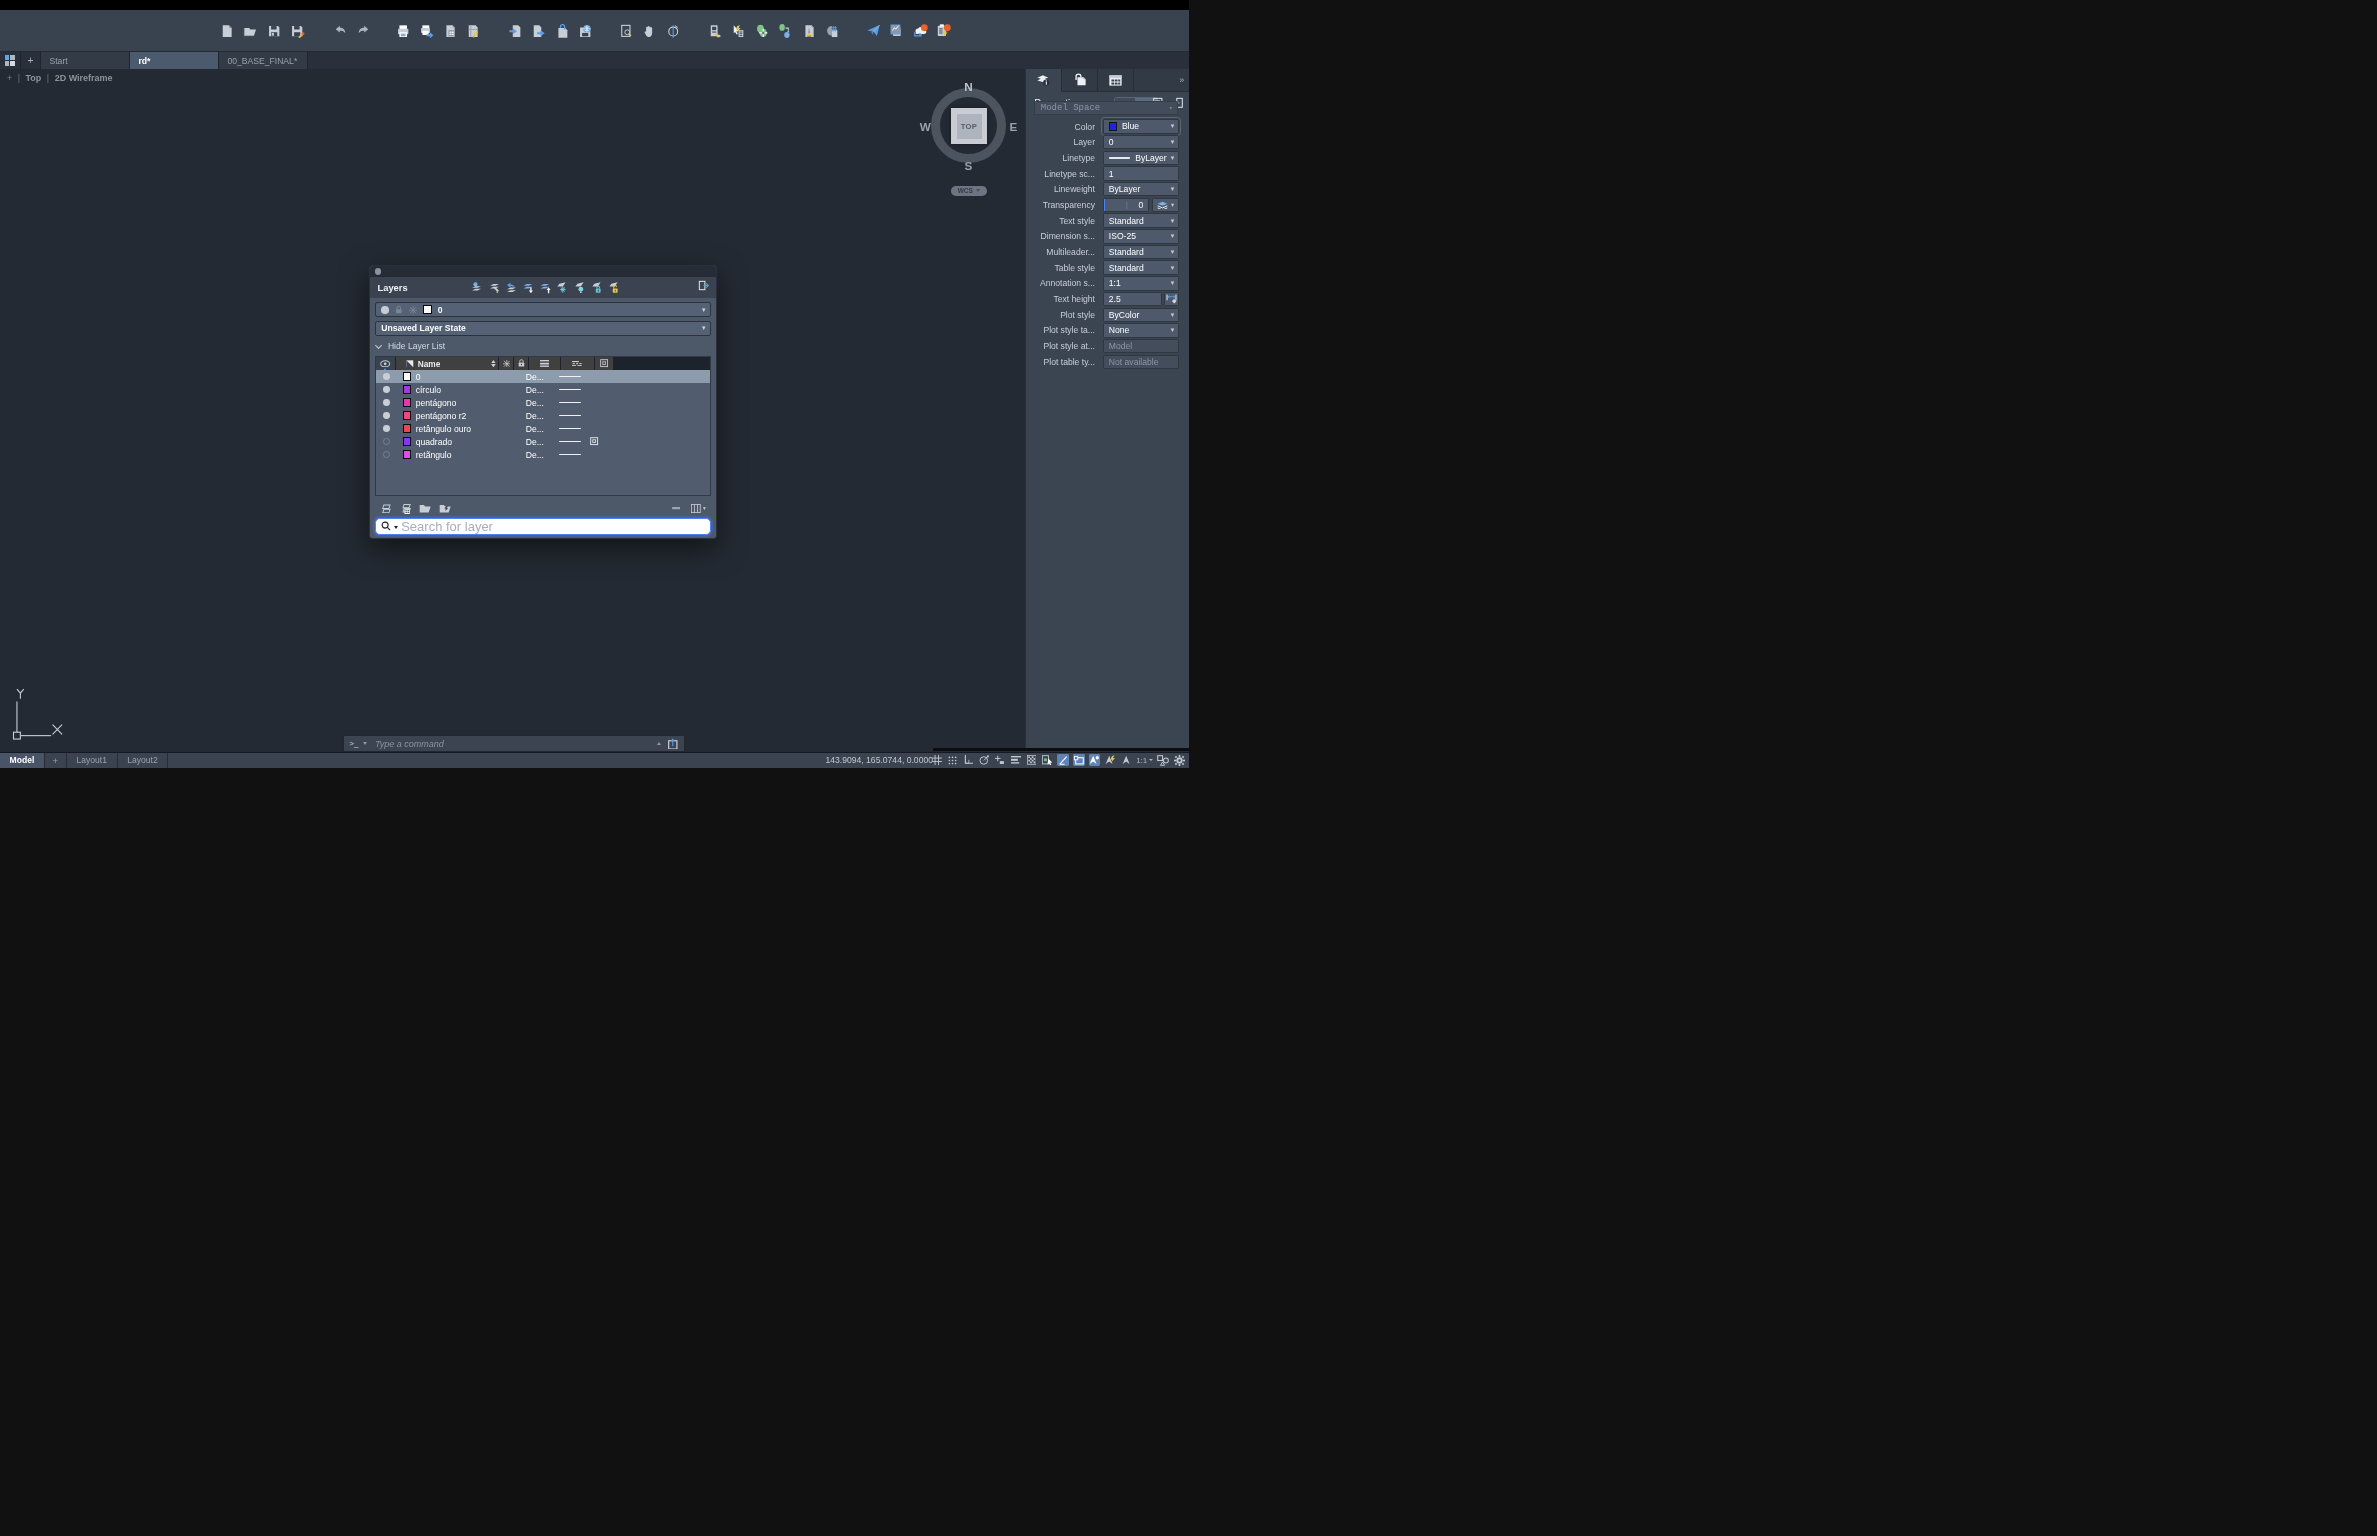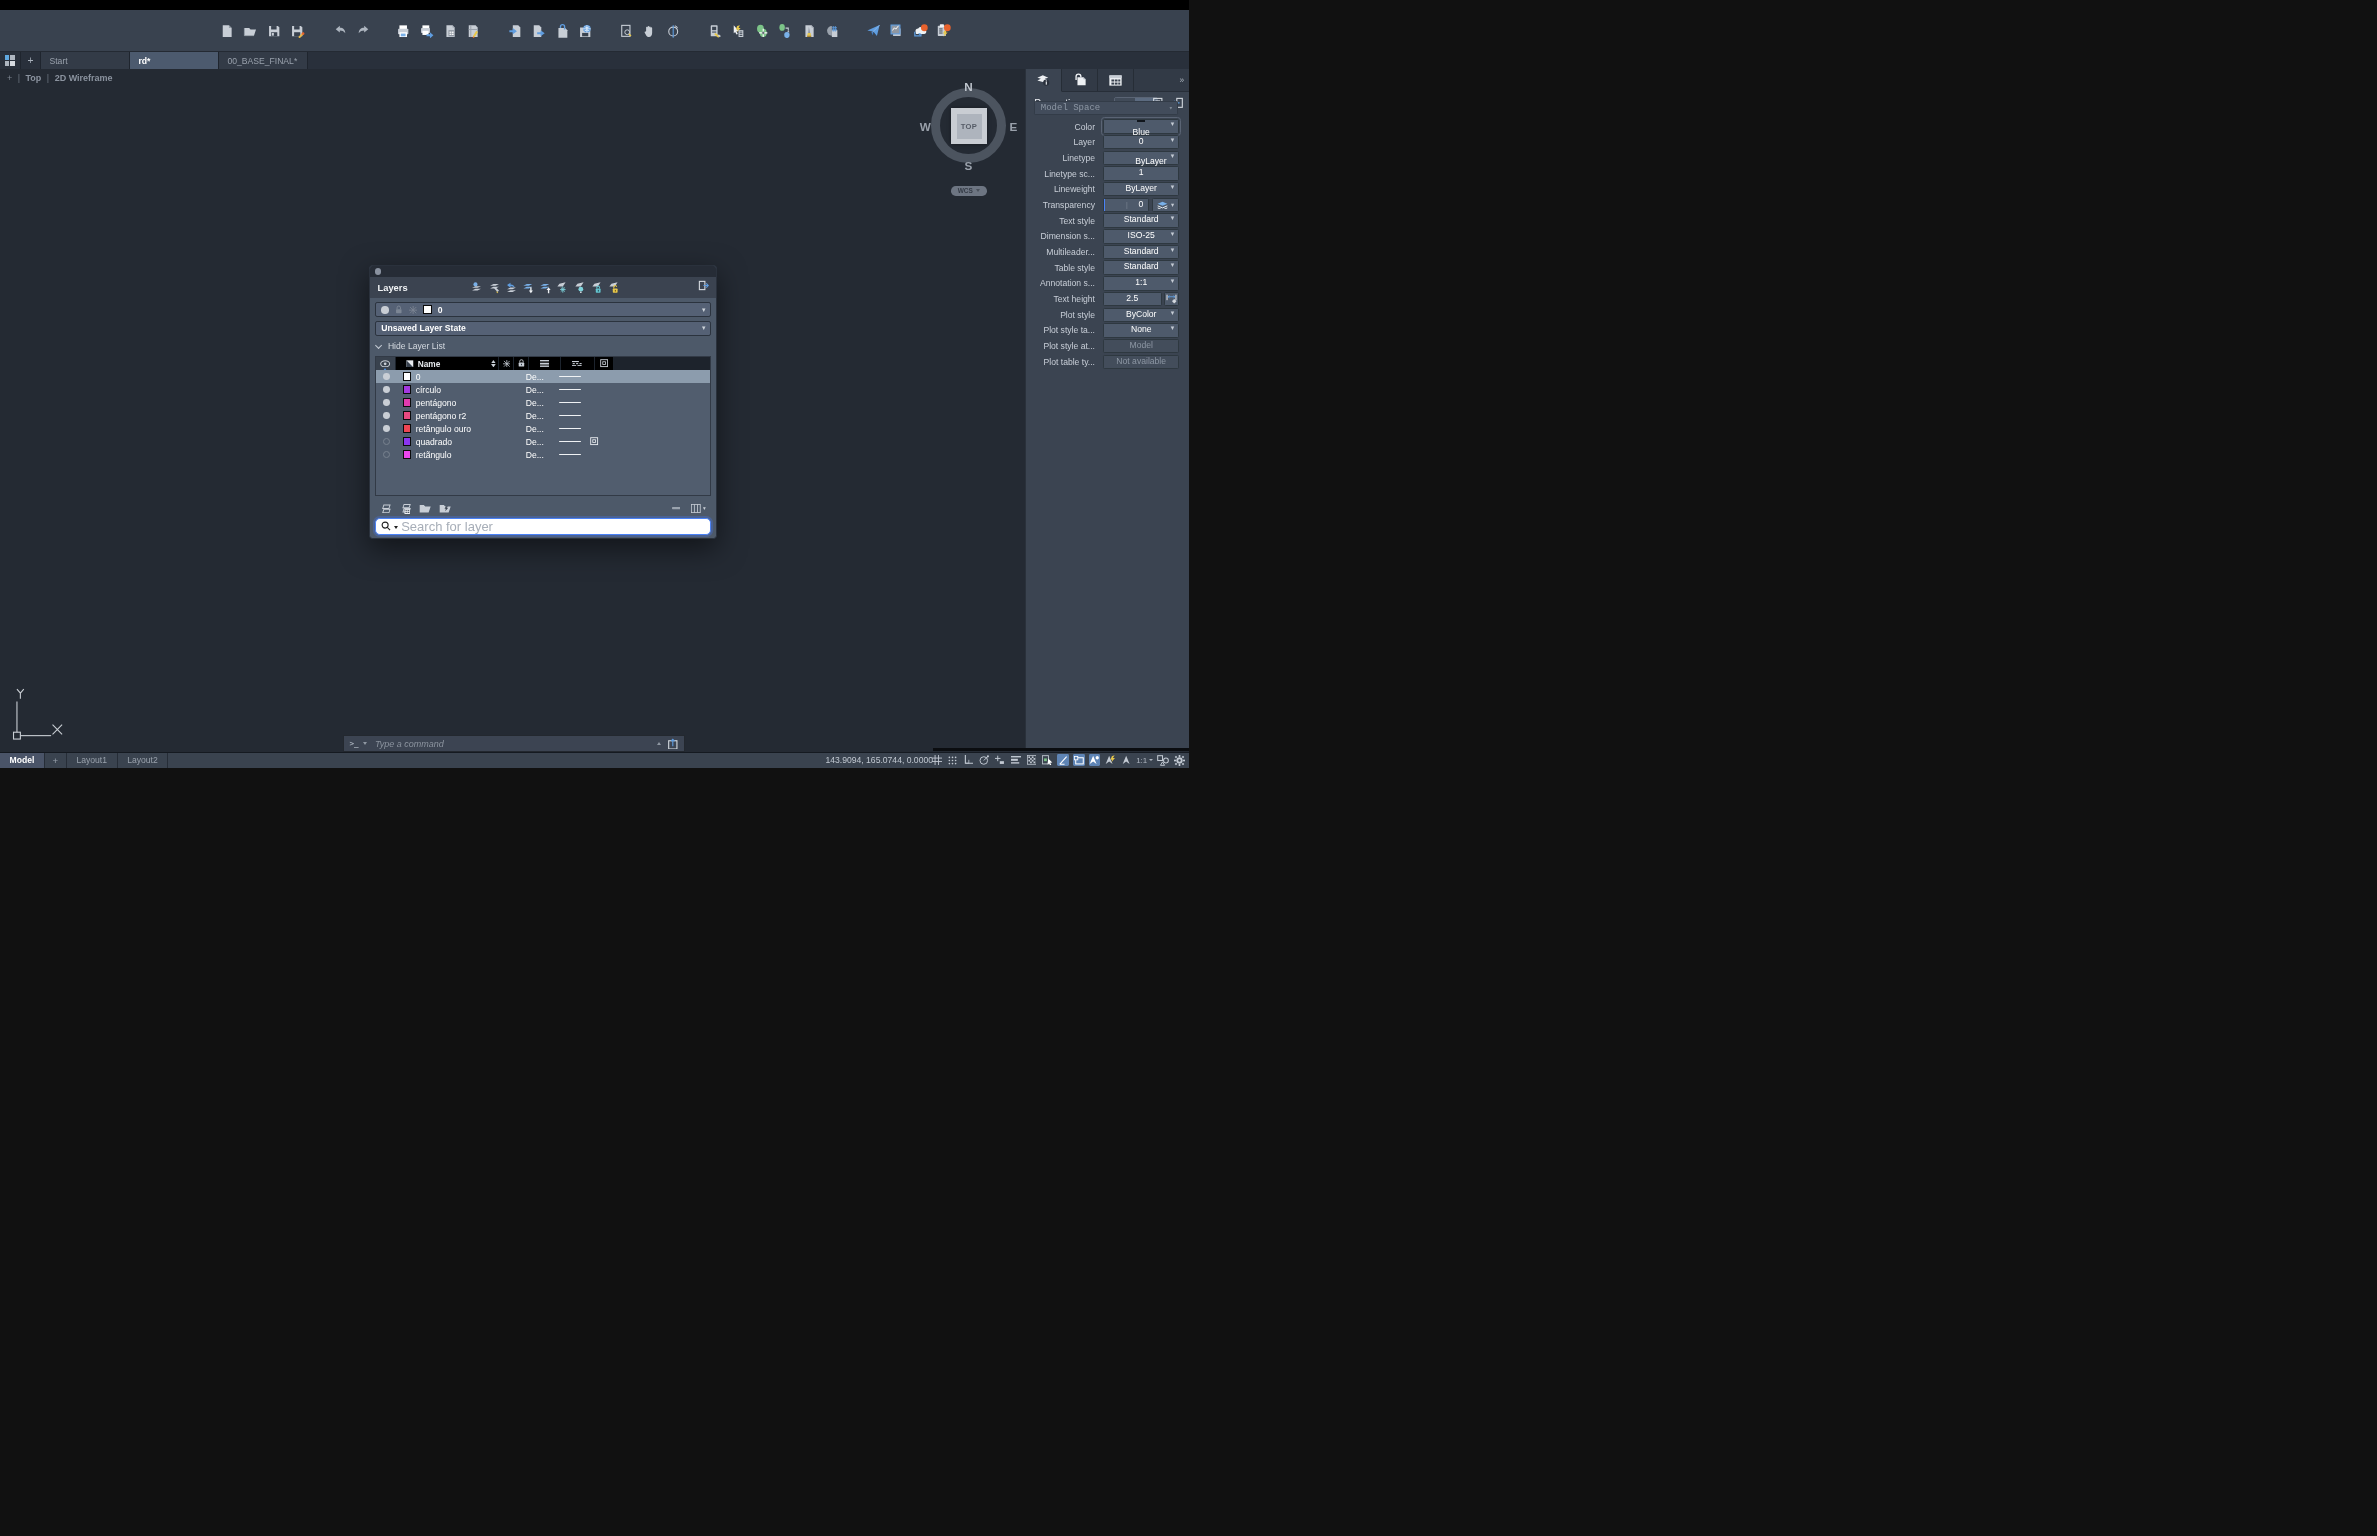--- a/index.html
+++ b/index.html
@@ -60,21 +60,21 @@
   .pdrop { height:15px; background:#556175; border:0.7px solid #2b333e; border-radius:2.1px; display:flex; align-items:center; padding:0 5.5px; margin-bottom:3.4px; position:relative; }
   .pdrop .caret { position:absolute; right:4.8px; color:#ced4db; font-size:6.9px; }
   .pdrop .ltxt { color:#fff; font-size:8.6px; font-weight:bold; }
   .qicons { display:flex; align-items:center; gap:6.2px; }
   .qcircle { width:7.6px; height:7.6px; border-radius:50%; background:#c8cdd4; }
   .swatch { width:8.3px; height:9px; border:1.4px solid #0a0a0a; background:#fff; }
   .collapse { display:flex; align-items:center; gap:6.9px; margin:5.5px 1.4px 4.8px 1.4px; color:#d5dae0; font-size:8.6px; }
   .chev { width:4.8px; height:4.8px; border-left:1.4px solid #c3cad3; border-bottom:1.4px solid #c3cad3; transform:rotate(-45deg); margin-top:-2.1px; }
 
   .ltable { position:relative; height:140px; background:#515d6e; border:0.7px solid #323a46; }
-  .lthead { display:flex; height:13px; background:#000000; font-size:8.3px; color:#e8ebef; }
+  .lthead { display:flex; height:13px; background:#404040; font-size:8.3px; color:#e8ebef; }
   .lthead .cell { display:flex; align-items:center; justify-content:center; border-right:0.7px solid #1d242d; height:100%; }
   .lthead .c-eye { width:20.6px; background:#39424e; position:relative; }
   .sortmark { position:absolute; left:7.6px; bottom:-0.7px; width:0; height:0; border-left:2.8px solid transparent; border-right:2.8px solid transparent; border-bottom:3.4px solid #4f8fe0; }
   .c-name { width:103px; justify-content:flex-start !important; padding-left:9.6px; gap:4.1px; font-weight:bold; position:relative; }
   .c-name .sorticons { position:absolute; right:2.8px; display:flex; flex-direction:column; gap:0.7px; }
   .c-fr { width:15px; } .c-lk { width:15px; } .c-lw { width:32px; } .c-lt { width:34px; } .c-ov { width:18.6px; }
   .c-fill { flex:1; background:#1d232c; border-right:none !important; }
   .lrow { display:flex; align-items:center; height:13px; font-size:8.6px; color:#fff; position:relative; }
   .lrow.sel { background:#8c9cad; }
   .lrow .eye { width:20.6px; display:flex; justify-content:center; }
@@ -114,21 +114,21 @@
   .pf-all { background:#414b59; color:#929ca9; }
   .pf-my { background:#5c6b80; color:#fff; }
   .pedit { position:absolute; right:23.4px; top:4.8px; }
   .pdock { position:absolute; right:5.5px; top:4.8px; }
   .modelspace { position:absolute; left:8.3px; right:11px; top:32px; height:14.4px; background:#424c5b; border:0.7px solid #333c48; border-radius:1.4px; display:flex; align-items:center; padding:0 5.5px; color:#8d97a4; font-size:9px;font-family:Liberation Mono, monospace; }
   .modelspace .caret { position:absolute; right:4.1px; color:#7e8894; font-size:6.9px; }
 
   .prows { position:absolute; left:0; right:0; top:50px; display:flex; flex-direction:column; gap:0.7px; }
   .prow { height:15px; display:flex; align-items:center; position:relative;text-align:center; }
   .plab { position:absolute; right:94px; color:#c9cfd8; font-size:8.6px; white-space:nowrap; }
-  .pval { position:absolute; left:77px; right:9.6px; height:14.4px; background:#4e5a6b; border:0.7px solid #2e3840; border-radius:1.4px; display:flex; align-items:center; padding:0 4.8px; gap:4.8px; color:#fff; font-size:8.6px;flex-direction:column; }
+  .pval { position:absolute; left:77px; right:9.6px; height:14.4px; background:#4e5a6b; border:0.7px solid #2e3840; border-radius:1.4px; display:flex; align-items:center; padding:0 4.8px; gap:4.8px; color:#fff; font-size:8.6px; }
   .pval .caret { position:absolute; right:4.1px; color:#c5cbd4; font-size:6.9px; }
   .pval.dis { background:#434d5b; color:#8d97a4; }
   .prow.focusring .pval { outline:0.7px solid #5a6474; outline-offset:1.4px; }
   .csw { width:8.3px; height:8.3px; border:0.7px solid #10151c; }
   .ltl { width:23.4px; height:1.4px; background:#e6e9ed; border-radius:0.7px; }
   .pval.rt span.v { margin-left:auto; margin-right:6.9px; }
   .tin { left:77px !important; right:40px !important; }
   .tin .acc { position:absolute; left:0; top:0; bottom:0; width:1.4px; background:#4a82f7; }
   .tin .tick { position:absolute; left:50%; color:#7b8593; font-size:6.9px; top:2.1px; }
   .tbtn2 { position:absolute; right:9.6px; width:27.5px; height:14.4px; background:#4e5a6b; border:0.7px solid #2e3840; border-radius:1.4px; display:flex; align-items:center; justify-content:center; gap:2.8px; }

